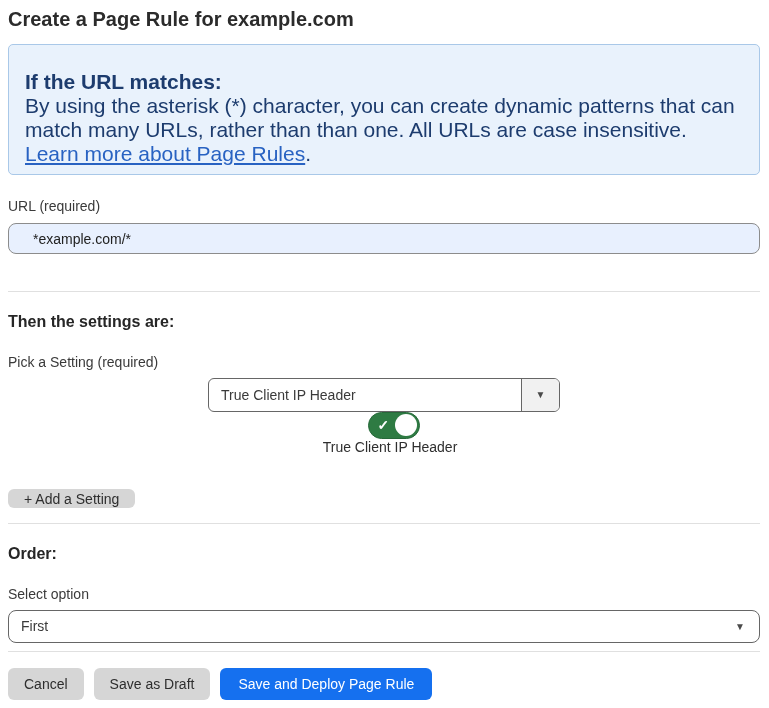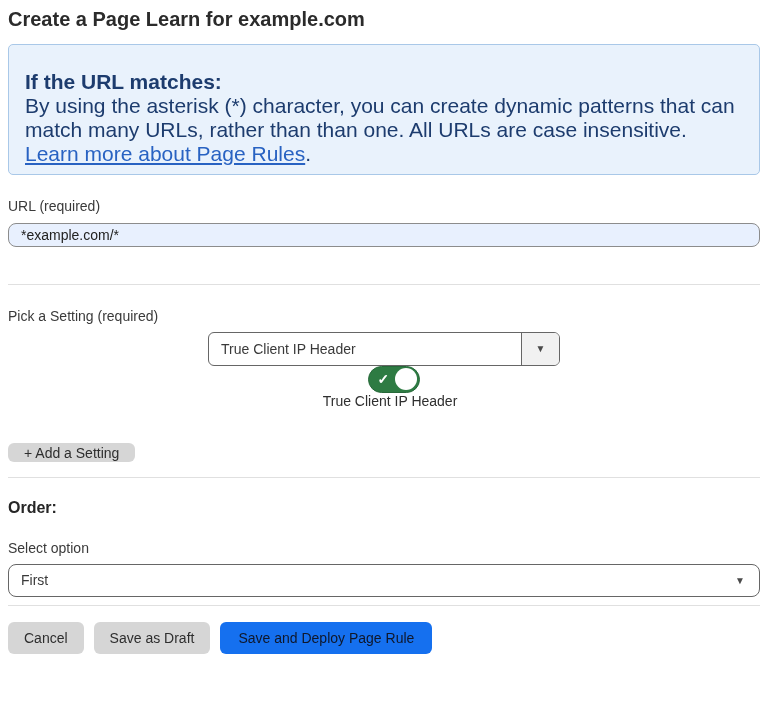--- a/index.html
+++ b/index.html
@@ -41,25 +41,25 @@
     margin-top: 23px;
     font-size: 14px;
     color: #3a3a3a;
     line-height: 16px;
   }
 
   .url-input {
     margin-top: 9px;
     display: block;
     width: 100%;
-    height: 24px;
+    height: 31px;
     background: #e8f0fe;
     border: 1px solid #8c8c8c;
     border-radius: 8px;
-    padding: 0 12px;
+    padding: 0 24px;
     font-family: "Liberation Sans", sans-serif;
     font-size: 14px;
     color: #222;
     outline: none;
   }
 
   .divider {
     border: none;
     border-top: 1px solid #e0e0e0;
     height: 0;
@@ -203,40 +203,41 @@
   }
   .btn {
     height: 32px;
     border: none;
     border-radius: 6px;
     font-family: "Liberation Sans", sans-serif;
     font-size: 14px;
     cursor: pointer;
   }
   .btn-gray { background: #d6d6d6; color: #2e2e2e; padding: 0 16px; }
-  .btn-blue { background: #1570ef; color: #0f172a; padding: 0 18px; }
+  .btn-blue { background: #1570ef; color: #ffffff; padding: 0 18px; }
 </style>
 </head>
 <body>
 
 <div class="page">
 
-  <h1 class="page-title">Create a Page Learn for example.com</h1>
+  <h1 class="page-title">Create a Page Rule for example.com</h1>
 
   <div class="info-box">
     <div class="info-heading">If the URL matches:</div>
     <div class="info-body">By using the asterisk (*) character, you can create dynamic patterns that can match many URLs, rather than than one. All URLs are case insensitive.</div>
     <div><a class="info-link">Learn more about Page Rules</a><span>.</span></div>
   </div>
 
   <div class="field-label">URL (required)</div>
   <input class="url-input" type="text" value="*example.com/*" style="">
 
   <div class="divider divider-1"></div>
 
+  <div class="section-heading">Then the settings are:</div>
 
   <div class="field-label">Pick a Setting (required)</div>
 
   <div class="setting-row">
     <div class="select-widget">
       <div class="select-text">True Client IP Header</div>
       <div class="select-arrow-box">
         <span class="arrow-glyph">▼</span>
       </div>
     </div>

